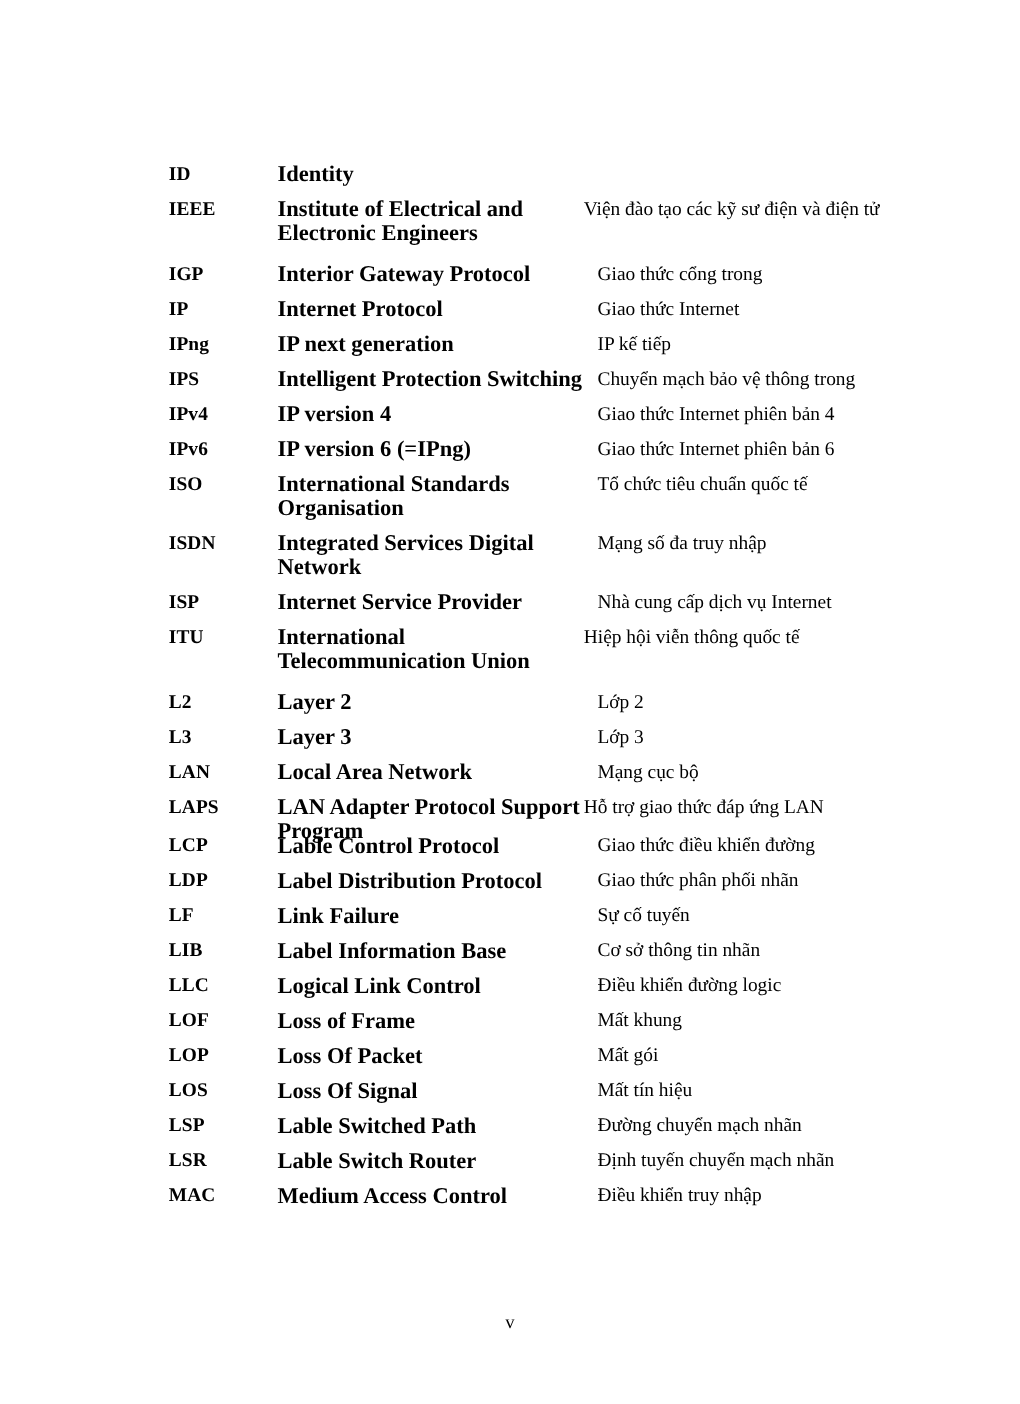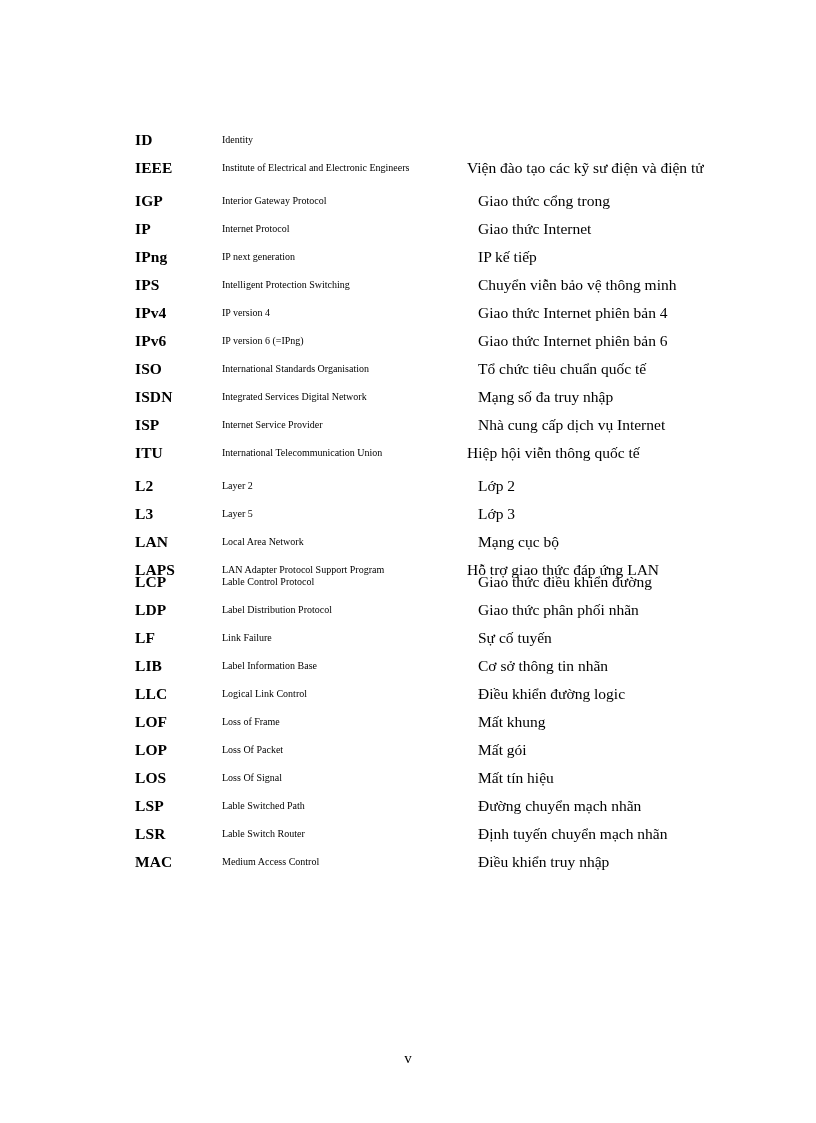--- a/index.html
+++ b/index.html
@@ -54,22 +54,23 @@
     flex: 0 0 87px;
     font-weight: bold;
     font-size: 15.5px;
     line-height: 19px;
     letter-spacing: 0.1px;
   }
 
   .col-en {
     width: 256px;
     flex: 0 0 256px;
-    font-size: 10px;
+    font-size: 18px;
     line-height: 19px;
+    font-weight: bold;
   }
 
   .col-vi {
     flex: 1 1 auto;
     font-size: 15.5px;
     line-height: 19px;
   }
 
   .col-en.wrapped {
     max-width: 245px;
@@ -112,21 +113,21 @@
         <div class="col-vi">Giao thức Internet</div>
       </div>
       <div class="row tight">
         <div class="col-abbr">IPng</div>
         <div class="col-en">IP next generation</div>
         <div class="col-vi">IP kế tiếp</div>
       </div>
       <div class="row tight">
         <div class="col-abbr">IPS</div>
         <div class="col-en">Intelligent Protection Switching</div>
-        <div class="col-vi">Chuyển viễn bảo vệ thông minh</div>
+        <div class="col-vi">Chuyển mạch bảo vệ thông trong</div>
       </div>
       <div class="row tight">
         <div class="col-abbr">IPv4</div>
         <div class="col-en">IP version 4</div>
         <div class="col-vi">Giao thức Internet phiên bản 4</div>
       </div>
       <div class="row tight">
         <div class="col-abbr">IPv6</div>
         <div class="col-en">IP version 6 (=IPng)</div>
         <div class="col-vi">Giao thức Internet phiên bản 6</div>
@@ -151,21 +152,21 @@
         <div class="col-en wrapped">International Telecommunication Union</div>
         <div class="col-vi">Hiệp hội viễn thông quốc tế</div>
       </div>
       <div class="row tight">
         <div class="col-abbr">L2</div>
         <div class="col-en">Layer 2</div>
         <div class="col-vi">Lớp 2</div>
       </div>
       <div class="row tight">
         <div class="col-abbr">L3</div>
-        <div class="col-en">Layer 5</div>
+        <div class="col-en">Layer 3</div>
         <div class="col-vi">Lớp 3</div>
       </div>
       <div class="row tight">
         <div class="col-abbr">LAN</div>
         <div class="col-en">Local Area Network</div>
         <div class="col-vi">Mạng cục bộ</div>
       </div>
       <div class="row clipped">
         <div class="col-abbr">LAPS</div>
         <div class="col-en wrapped">LAN Adapter Protocol Support Program</div>

